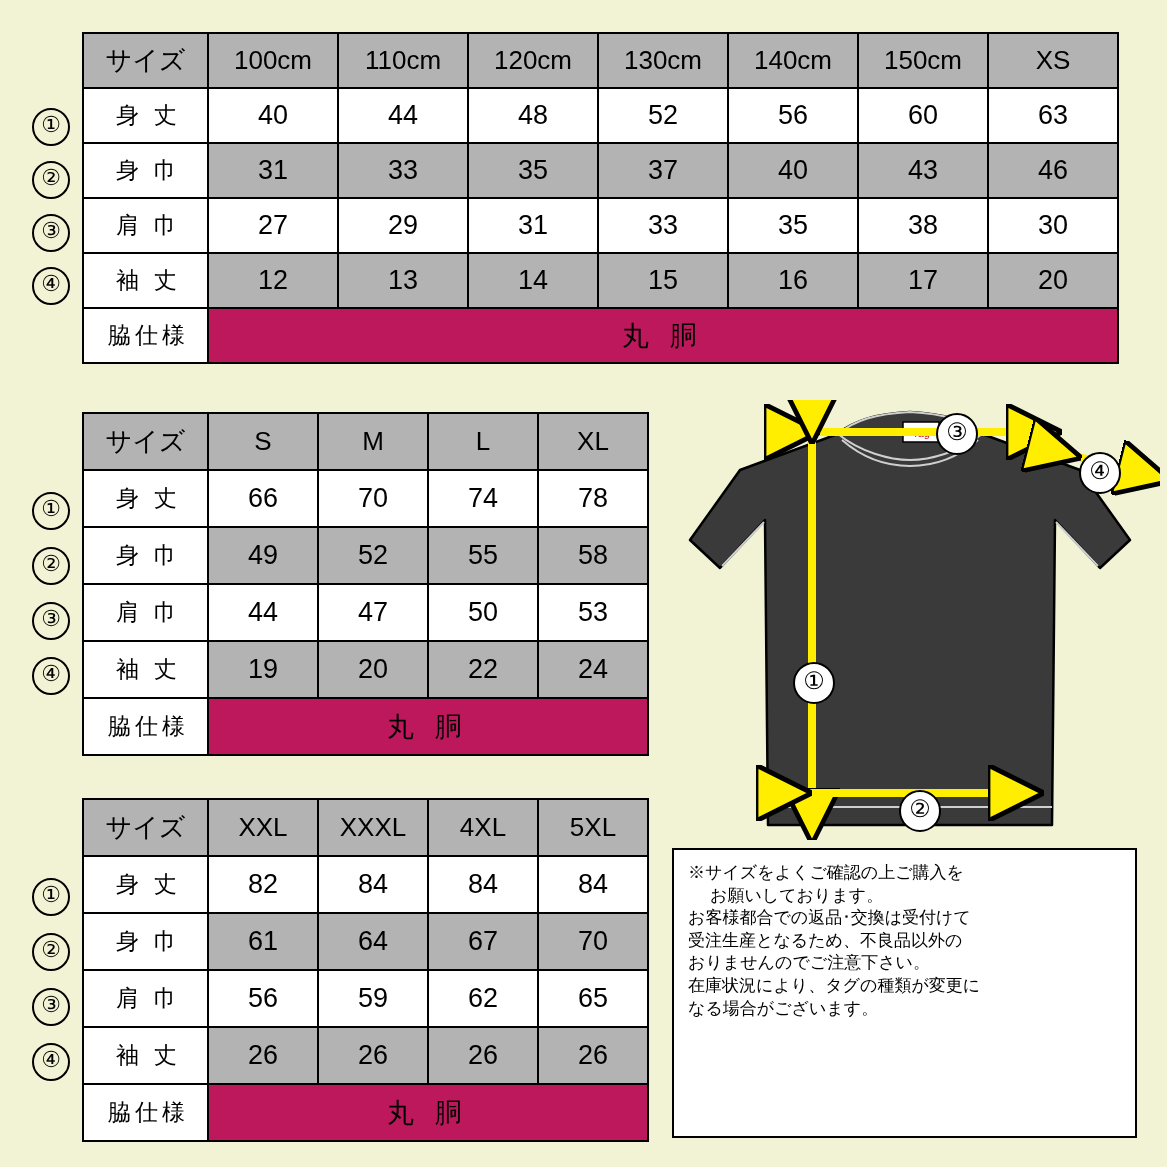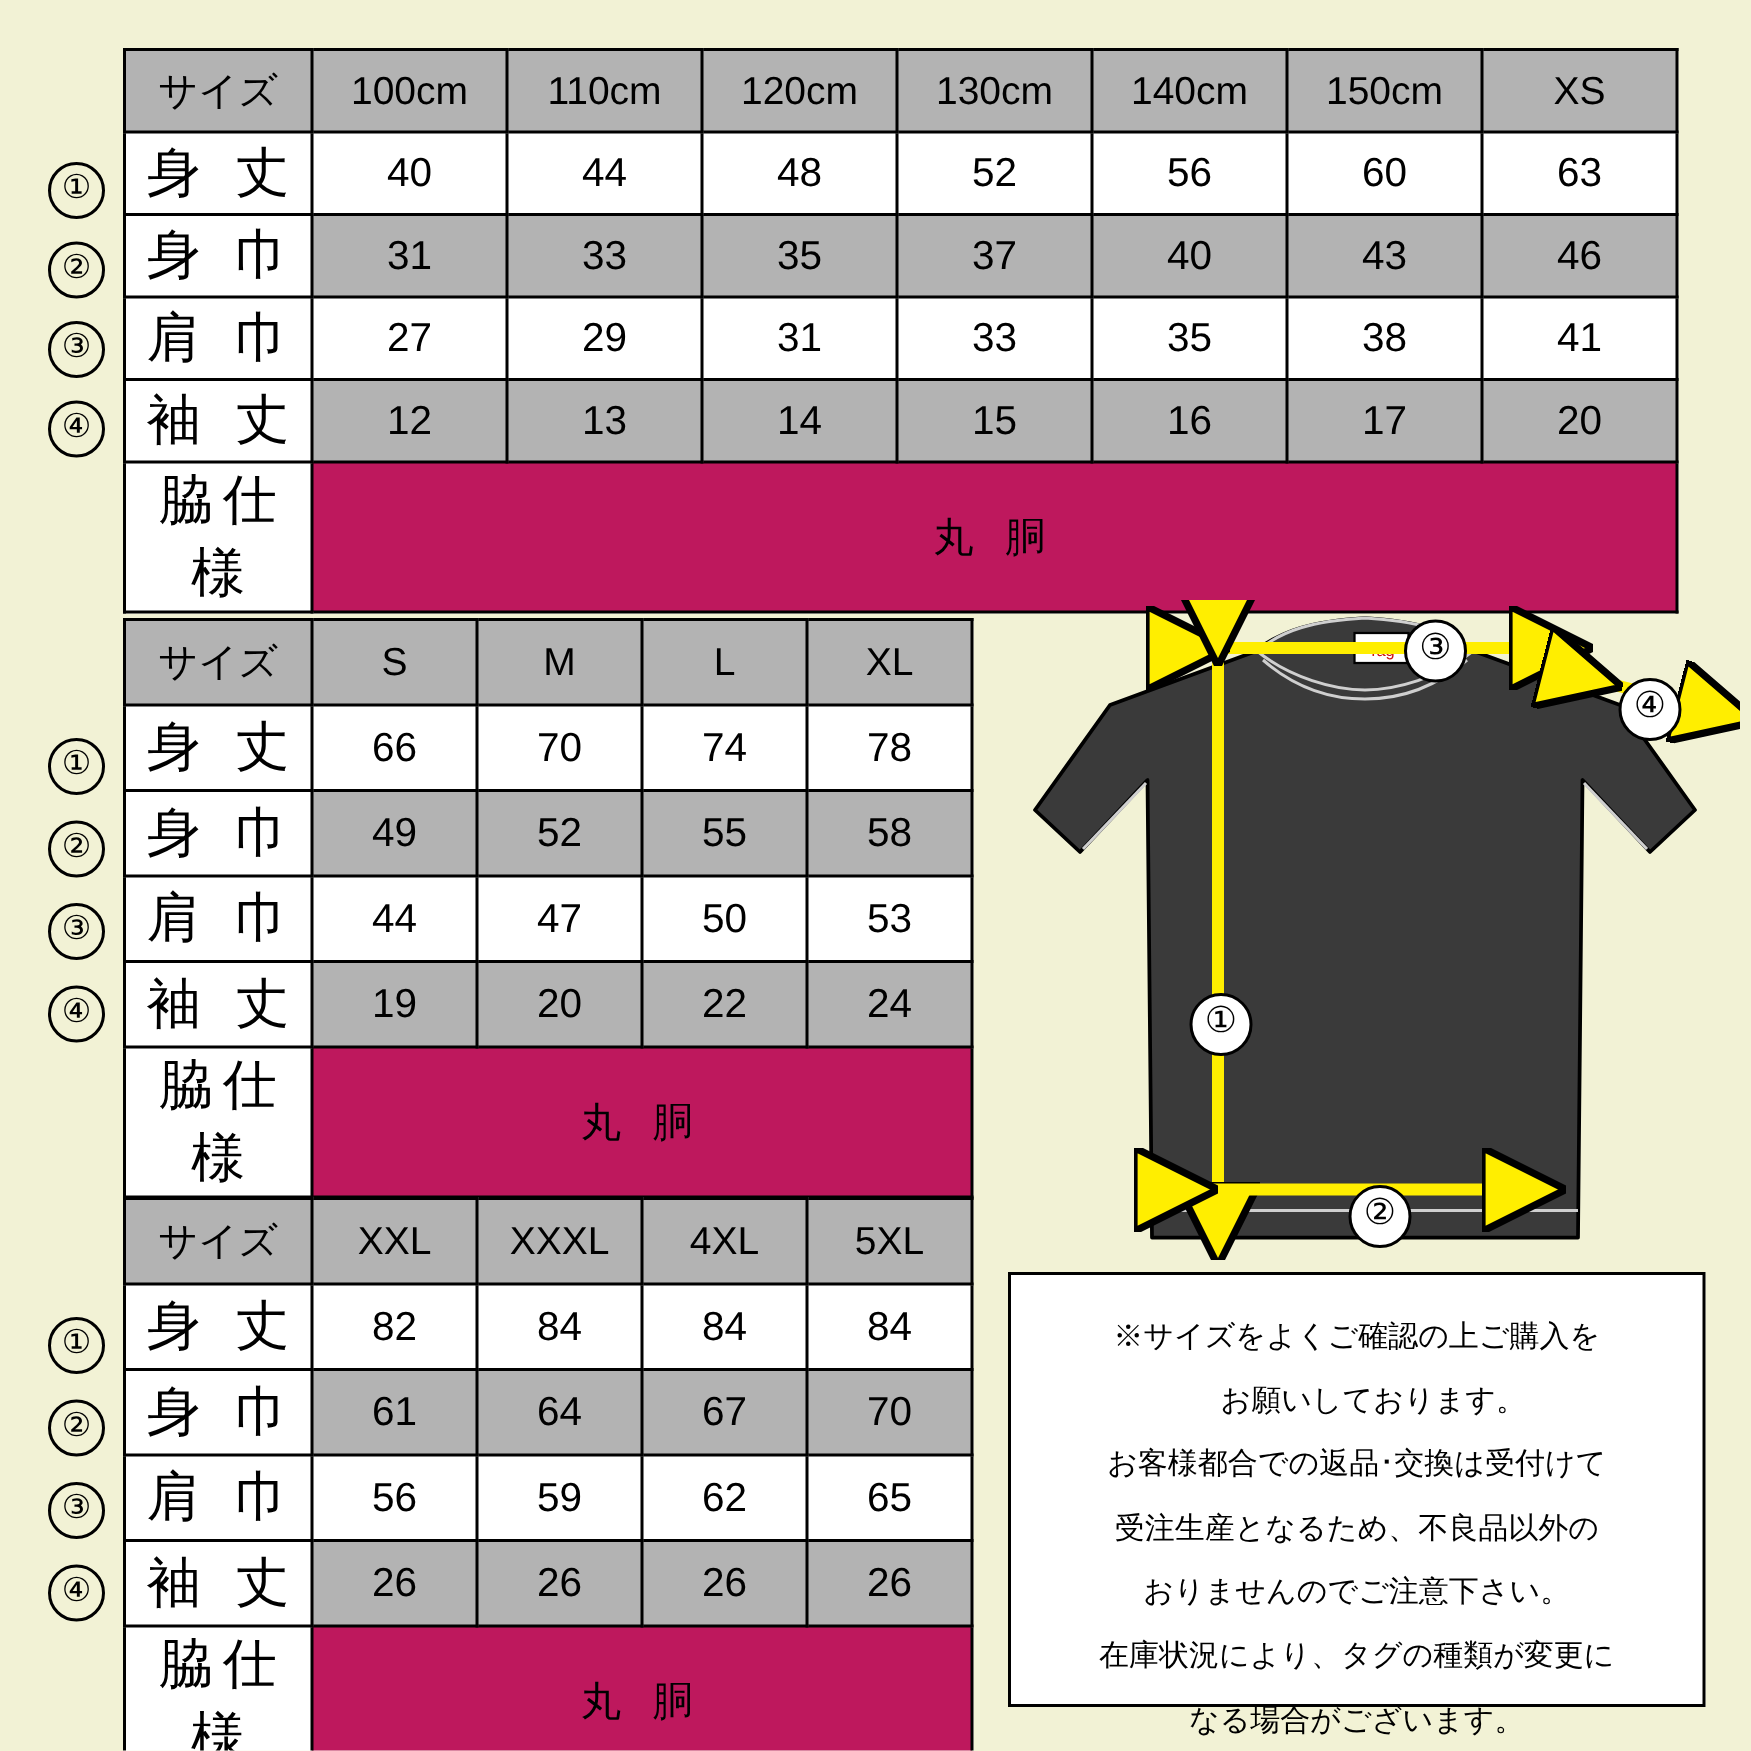--- a/index.html
+++ b/index.html
@@ -37,21 +37,21 @@
     padding: 0;
     height: 52px;
     background: #fff;
   }
   table.size-table td.hdr {
     background: #b3b3b3;
     font-size: 26px;
   }
   table.size-table td.rowlabel {
     background: #fff;
-    font-size: 36px;
+    font-size: 23px;
     letter-spacing: 0.18em;
     padding-left: 6px;
   }
   table.size-table tr.shaded td {
     background: #b3b3b3;
     margin-top: 12px;
   }
   table.size-table tr.shaded td.rowlabel {
     background: #fff;
   }
@@ -114,26 +114,25 @@
     left: 672px;
     top: 848px;
     width: 465px;
     height: 290px;
     border: 2px solid #000;
     background: #fff;
     box-sizing: border-box;
     padding: 12px 14px 10px 14px;
   }
   #note-box p {
-    margin: 16px;
-    font-size: 20px;
+    margin: 0;
+    font-size: 17px;
     line-height: 1.33;
     font-family: "Liberation Sans", sans-serif;
     white-space: pre-wrap;
-    text-align: center;
   }
   #note-box p.indent { text-indent: 22px; }
 </style>
 </head>
 <body>
 
 <div class="page">
 
   <table class="size-table" id="table1">
     <colgroup>
@@ -178,21 +177,21 @@
       <td>46</td>
     </tr>
     <tr>
       <td class="rowlabel">肩 巾</td>
       <td>27</td>
       <td>29</td>
       <td>31</td>
       <td>33</td>
       <td>35</td>
       <td>38</td>
-      <td>41</td>
+      <td>30</td>
     </tr>
     <tr class="shaded">
       <td class="rowlabel">袖 丈</td>
       <td>12</td>
       <td>13</td>
       <td>14</td>
       <td>15</td>
       <td>16</td>
       <td>17</td>
       <td>20</td>

